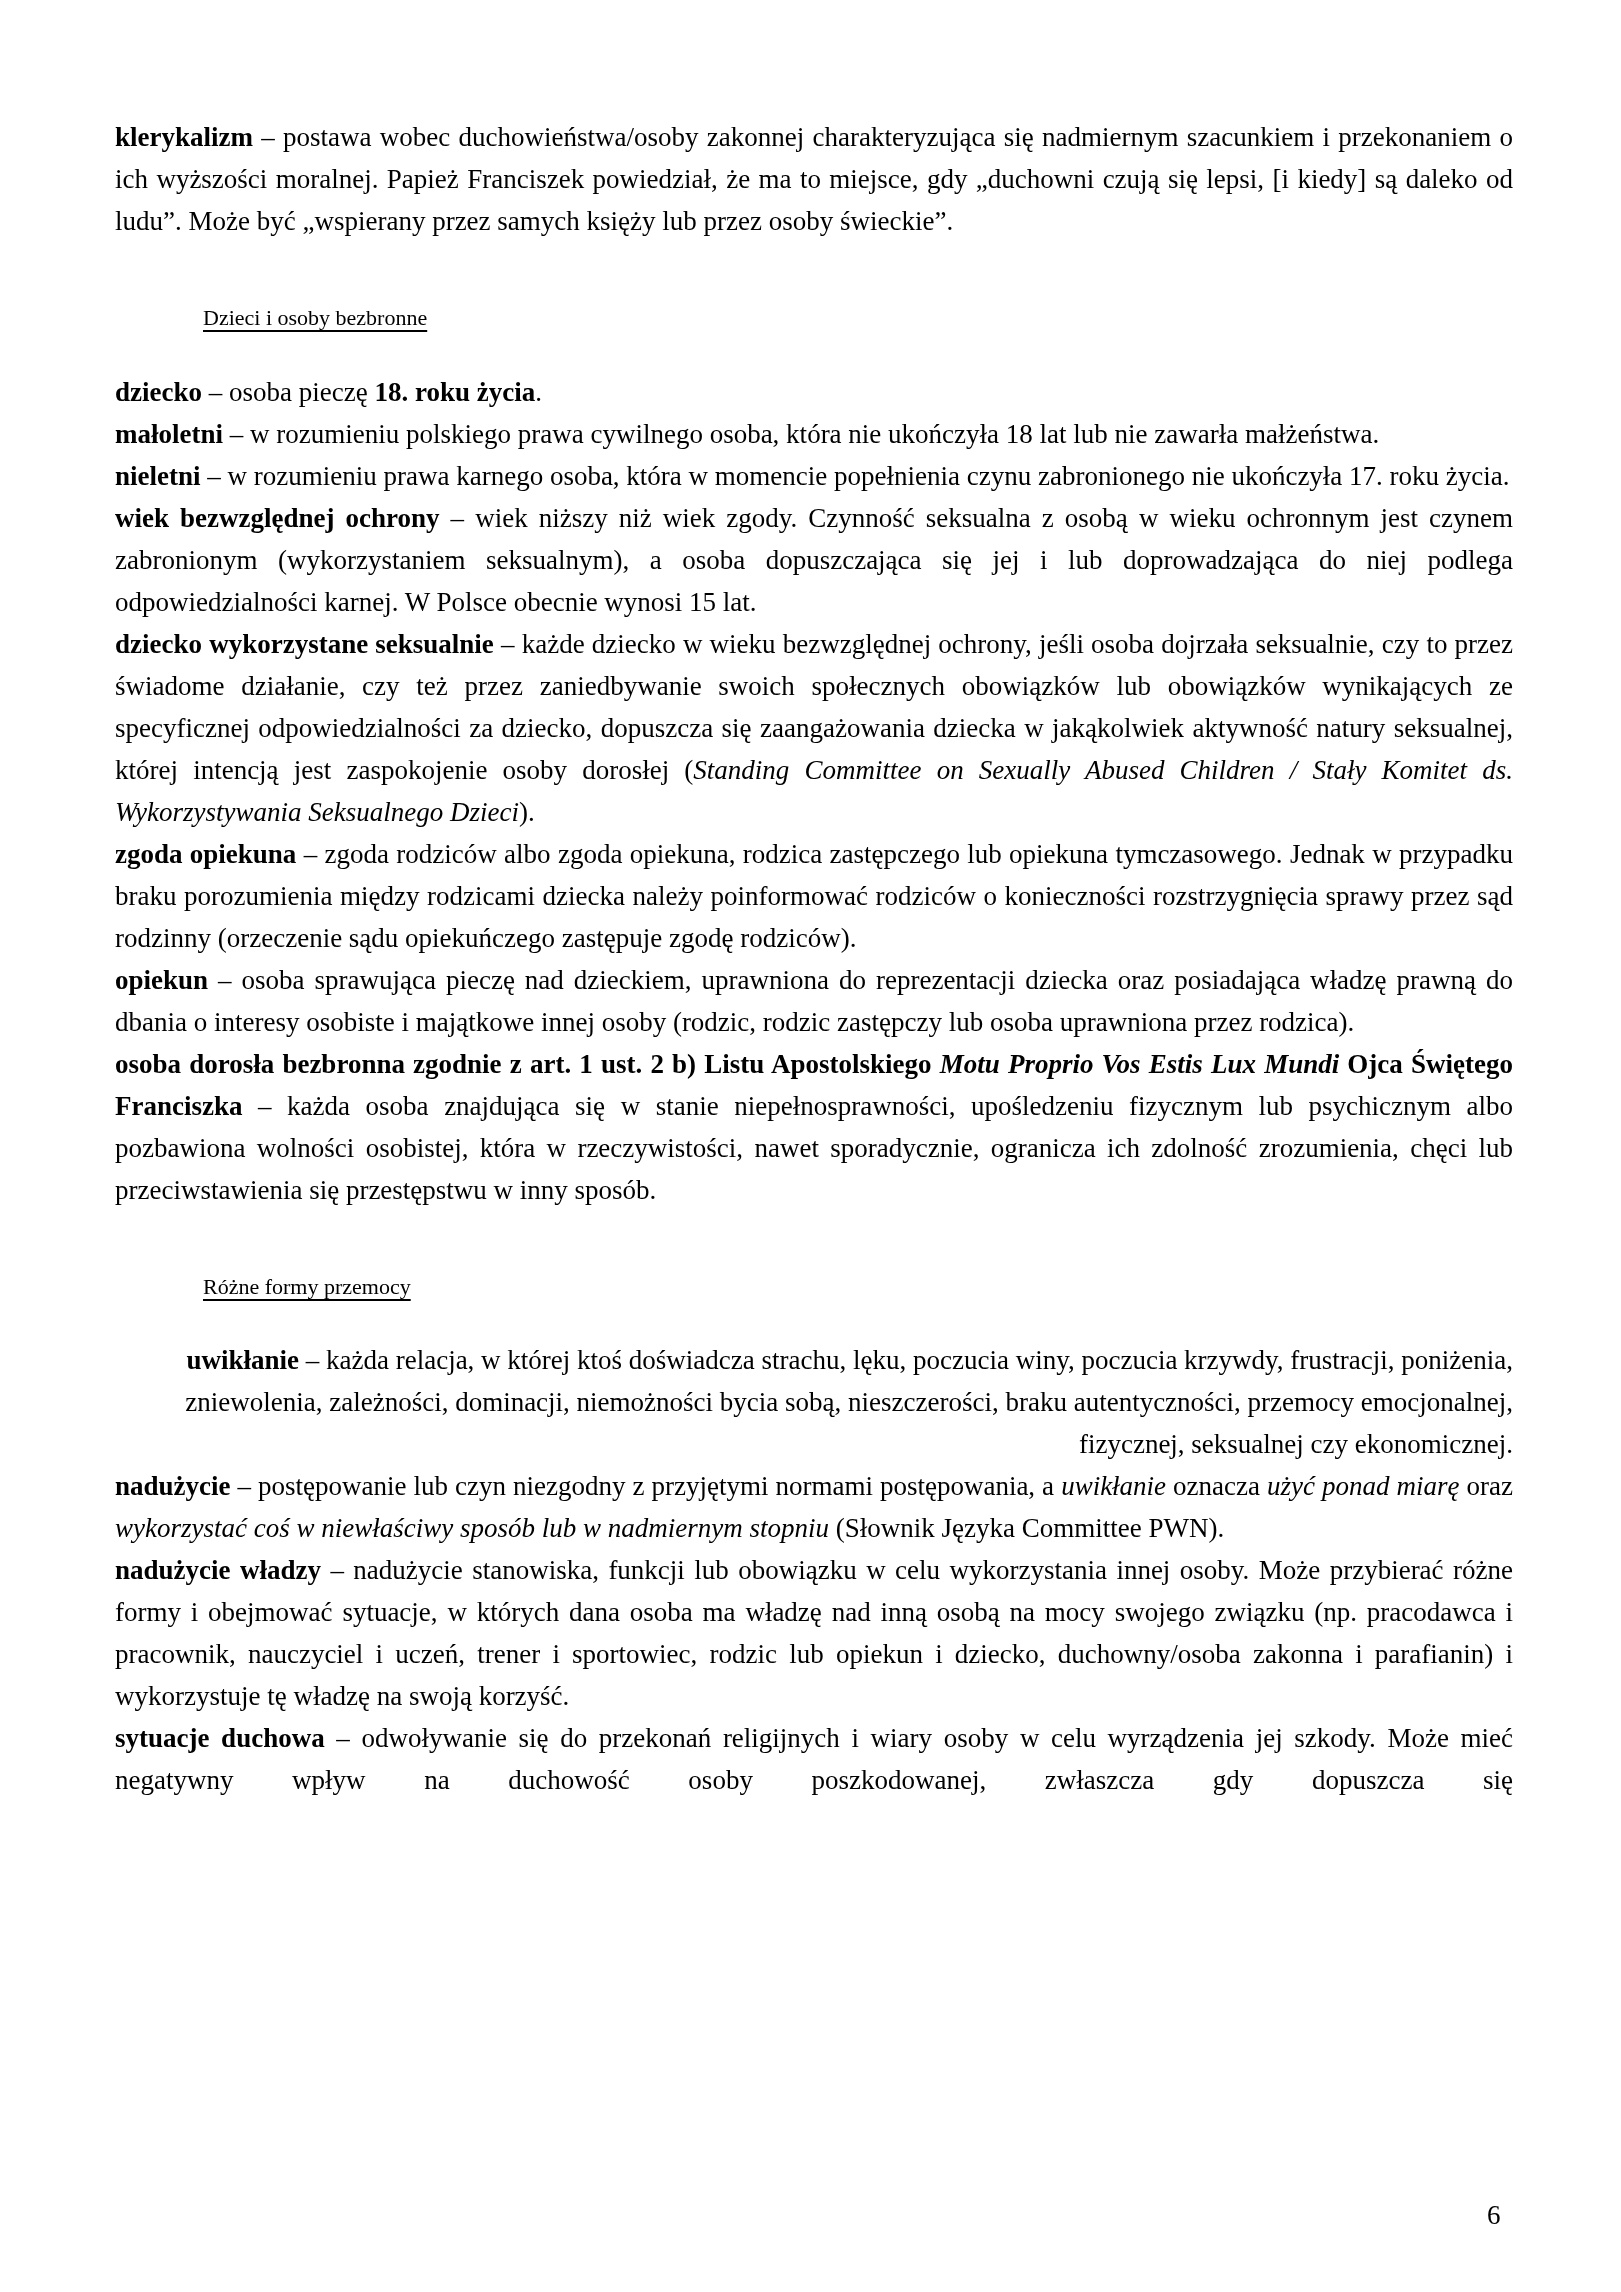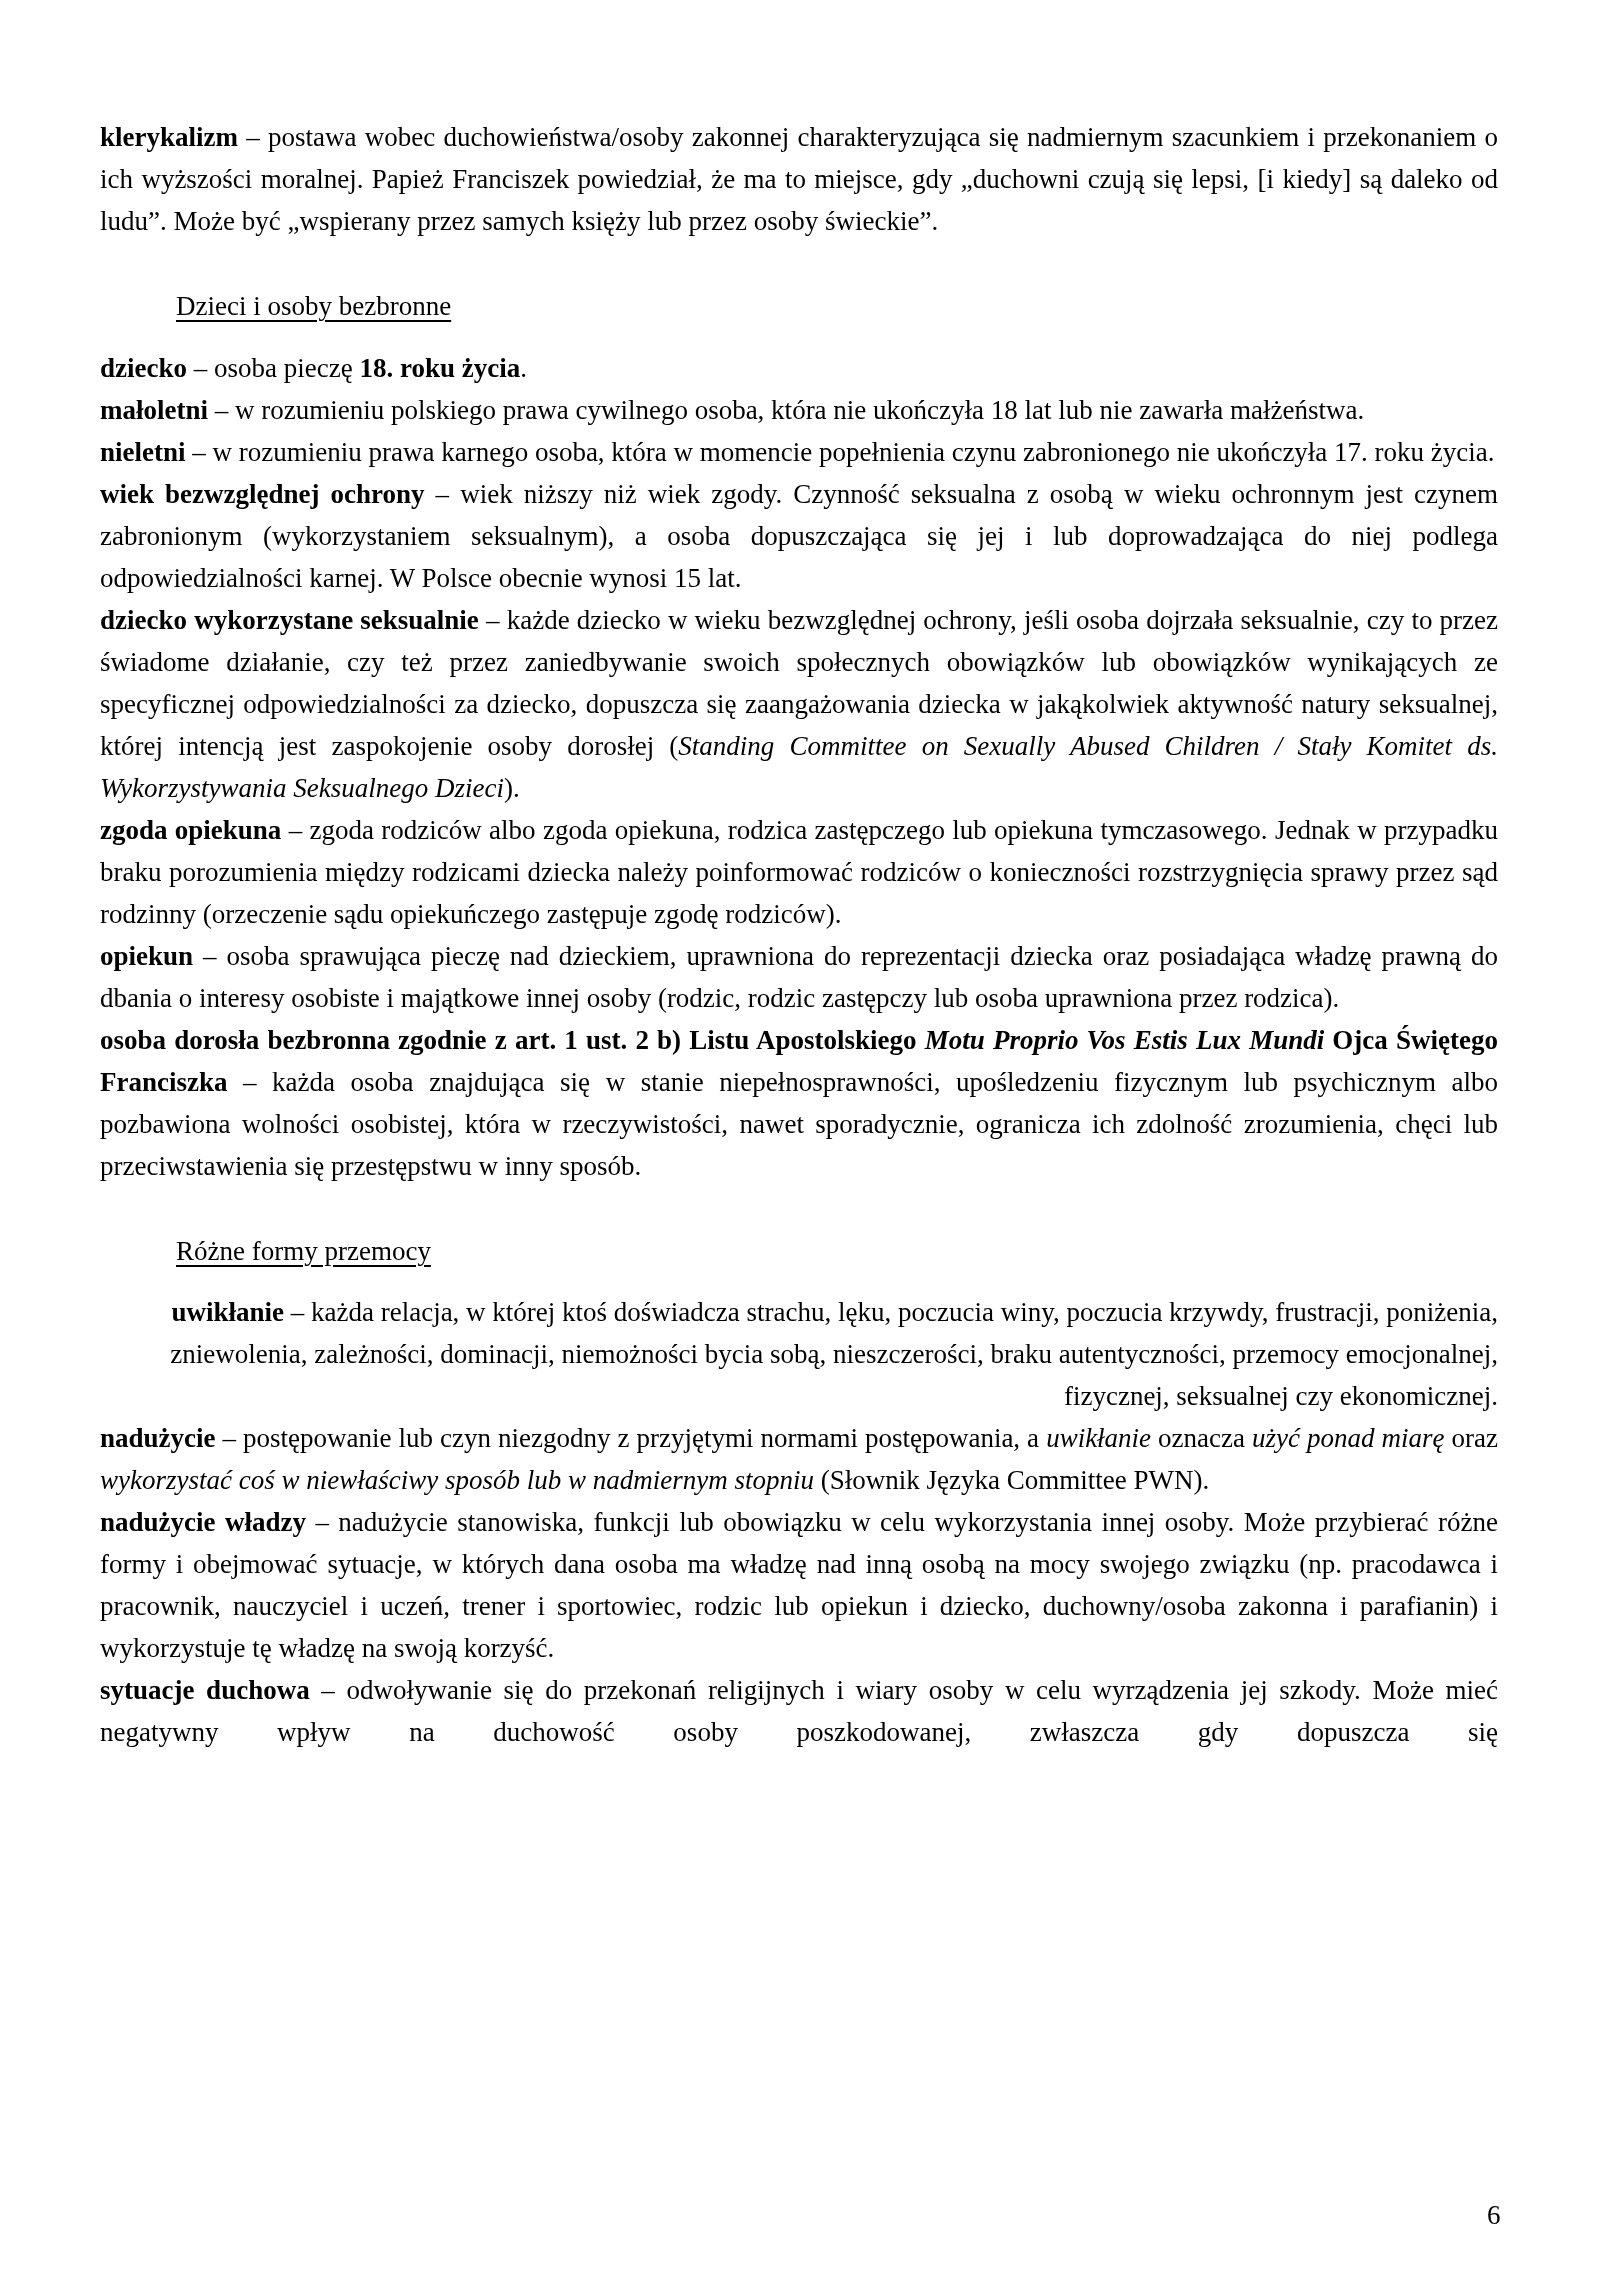--- a/index.html
+++ b/index.html
@@ -10,42 +10,42 @@
     body {
       width: 1621px;
       height: 2293px;
       position: relative;
       overflow: hidden;
       font-family: "Liberation Serif", "DejaVu Serif", serif;
       color: #000000;
     }
     .page {
       position: absolute;
-      left: 100px;
+      left: 115px;
       top: 116px;
       width: 1398px;
       font-size: 27px;
       line-height: 42px;
       text-align: justify;
     }
     .entry {
       margin: 0;
       padding: 0;
     }
     .entry b, .entry .term {
       font-weight: bold;
     }
     .entry i {
       font-style: italic;
     }
     .section-heading {
-      margin: 0;
+      margin: 12px;
       padding-left: 76px;
       font-weight: normal;
-      font-size: 27px;
+      font-size: 22px;
       line-height: 42px;
       text-decoration: underline;
       text-underline-offset: 4.9px;
       text-decoration-thickness: 1.5px;
     }
     .gap-before-heading-1 { height: 43px; }
     .gap-after-heading { height: 19.6px; }
     .gap-before-heading-2 { height: 43px; }
     .page-number {
       position: absolute;

